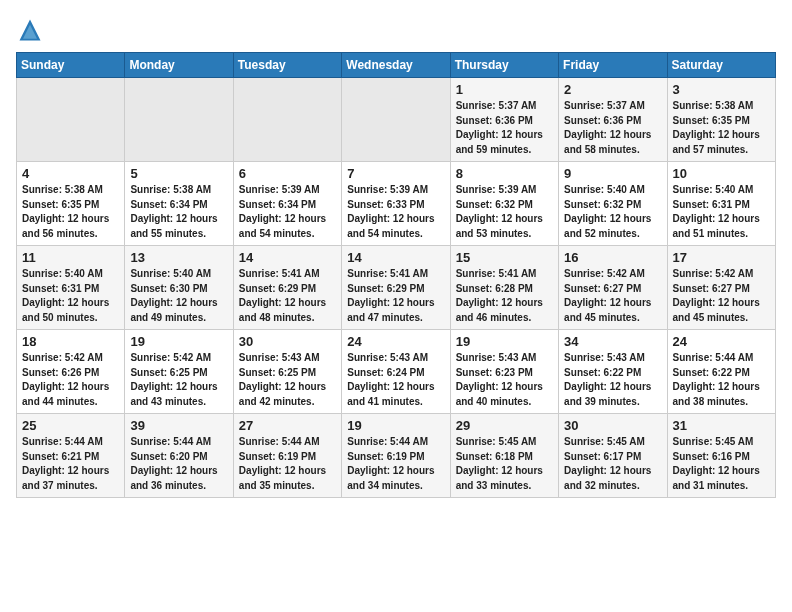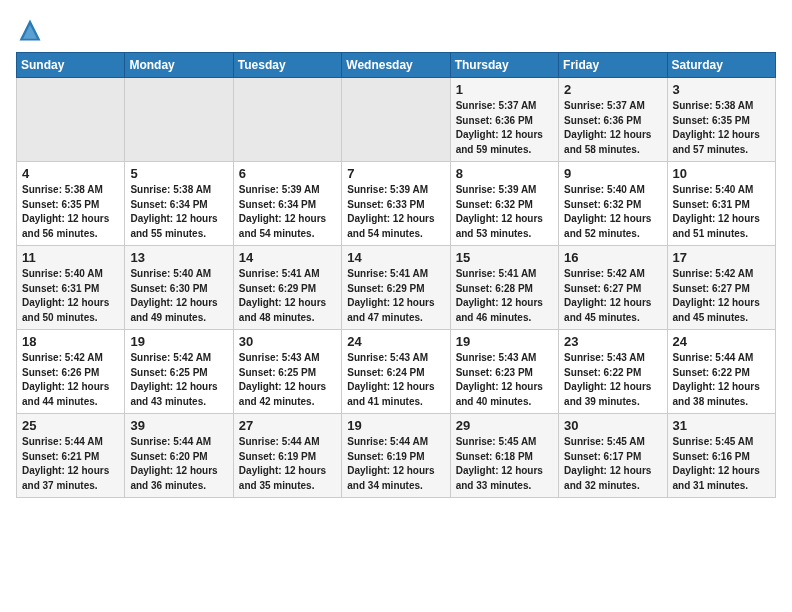--- a/index.html
+++ b/index.html
@@ -284,21 +284,21 @@
 and 41 minutes.</div>
         </td>
         <td>
           <span class="day-number">19</span>
           <div class="day-info" style="white-space: pre-line;">Sunrise: 5:43 AM
 Sunset: 6:23 PM
 Daylight: 12 hours
 and 40 minutes.</div>
         </td>
         <td>
-          <span class="day-number">23</span>
+          <span class="day-number">34</span>
           <div class="day-info" style="white-space: pre-line;">Sunrise: 5:43 AM
 Sunset: 6:22 PM
 Daylight: 12 hours
 and 39 minutes.</div>
         </td>
         <td>
           <span class="day-number">24</span>
           <div class="day-info" style="white-space: pre-line;">Sunrise: 5:44 AM
 Sunset: 6:22 PM
 Daylight: 12 hours

